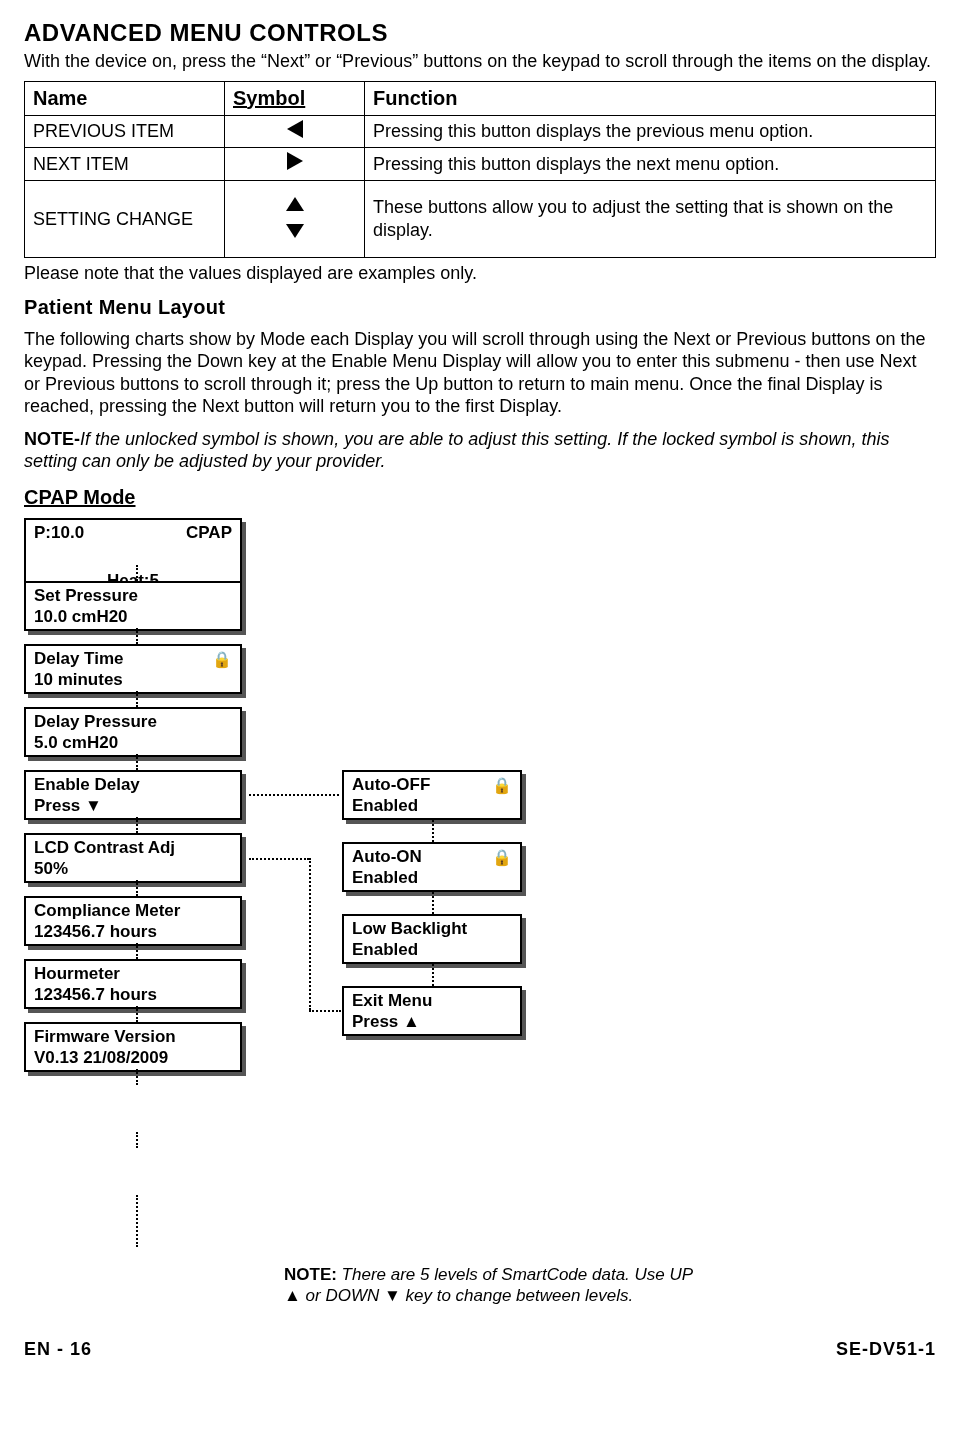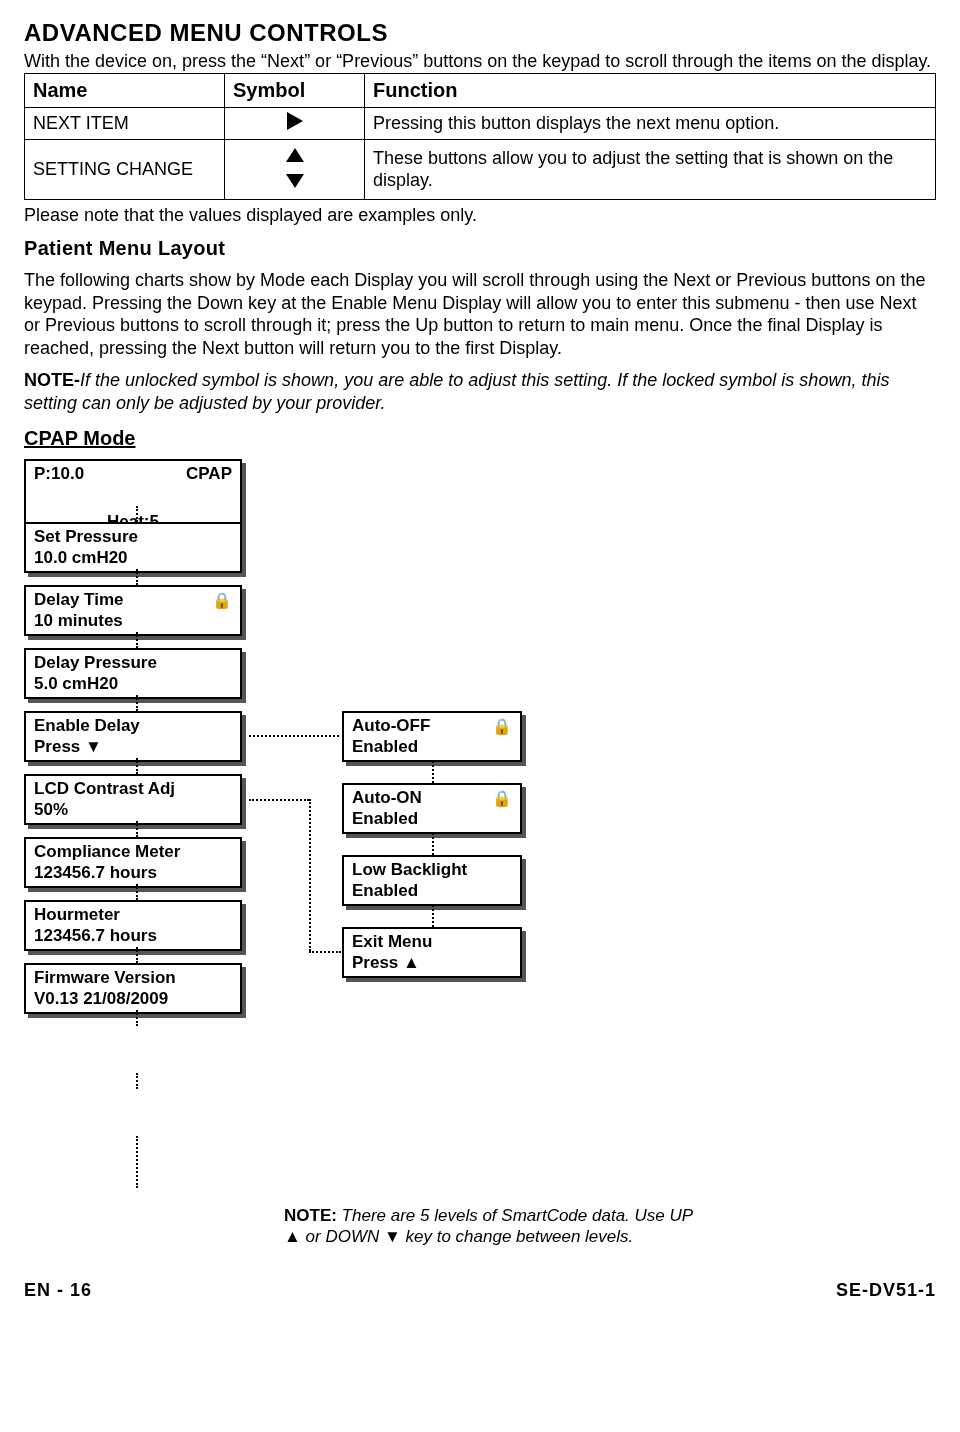--- a/index.html
+++ b/index.html
@@ -13,38 +13,38 @@
     background: #fff;
     line-height: 1.25;
   }
   .title {
     font-family: Arial, Helvetica, sans-serif;
     font-weight: 900;
     font-size: 24px;
     letter-spacing: 0.5px;
     margin-bottom: 2px;
   }
-  .intro { }
+  .intro { margin-bottom: 8px; }
   table.menutable {
     width: 100%;
     border-collapse: collapse;
     margin-bottom: 4px;
   }
   table.menutable th, table.menutable td {
     border: 1.5px solid #000;
     text-align: left;
     padding: 4px 8px;
     vertical-align: middle;
   }
   table.menutable th {
     font-weight: bold;
     font-size: 20px;
   }
   .col-name   { width: 200px; }
-  .col-symbol { width: 140px; text-align: center; }
+  .col-symbol { width: 140px; text-align: center; text-decoration: underline; }
   .ctr { text-align: center !important; }
   .tri-left, .tri-right, .tri-up, .tri-down {
     display: inline-block;
     width: 0; height: 0;
   }
   .tri-left  { border-top: 9px solid transparent; border-bottom: 9px solid transparent; border-right: 16px solid #000; }
   .tri-right { border-top: 9px solid transparent; border-bottom: 9px solid transparent; border-left: 16px solid #000; }
   .tri-up    { border-left: 9px solid transparent; border-right: 9px solid transparent; border-bottom: 14px solid #000; }
   .tri-down  { border-left: 9px solid transparent; border-right: 9px solid transparent; border-top: 14px solid #000; }
   .note-small { margin: 4px 0 10px 0; }
@@ -136,26 +136,31 @@
 <div class="intro">With the device on, press the “Next” or “Previous” buttons on the keypad to scroll through the items on the display.</div>
 
 <table class="menutable">
   <tbody>
       <tr>
     <th class="col-name">Name</th>
     <th class="col-symbol">Symbol</th>
     <th>Function</th>
   </tr>
   <tr>
+    <td>PREVIOUS ITEM</td>
+    <td class="ctr"><span class="tri-left"></span></td>
+    <td>Pressing this button displays the previous menu option.</td>
+  </tr>
+  <tr>
     <td>NEXT ITEM</td>
     <td class="ctr"><span class="tri-right"></span></td>
     <td>Pressing this button displays the next menu option.</td>
   </tr>
   <tr>
-    <td style="padding:18px 8px">SETTING CHANGE</td>
+    <td style="padding:27px 8px">SETTING CHANGE</td>
     <td class="ctr">
       <div><span class="tri-up"></span></div>
       <div style="margin-top:4px"><span class="tri-down"></span></div>
     </td>
     <td>These buttons allow you to adjust the setting that is shown on the display.</td>
   </tr>
 </tbody>
   </table>
 
 <div class="note-small">Please note that the values displayed are examples only.</div>

